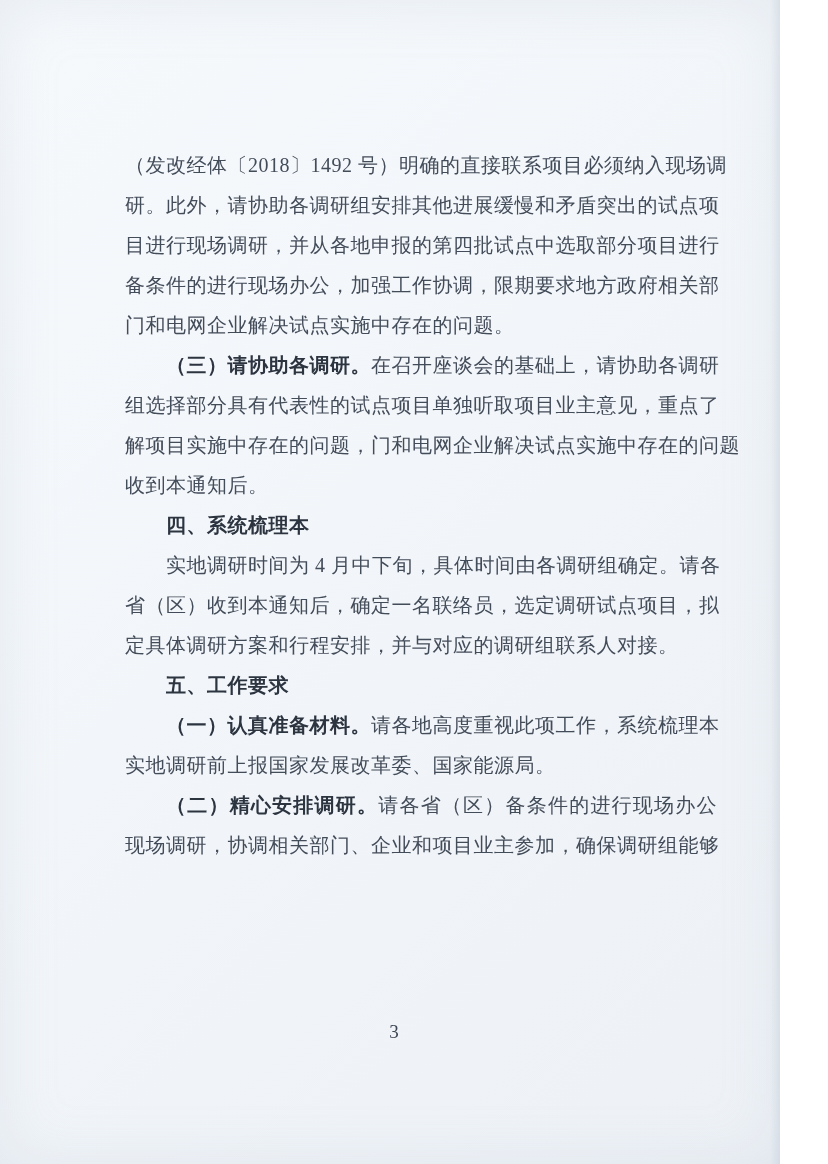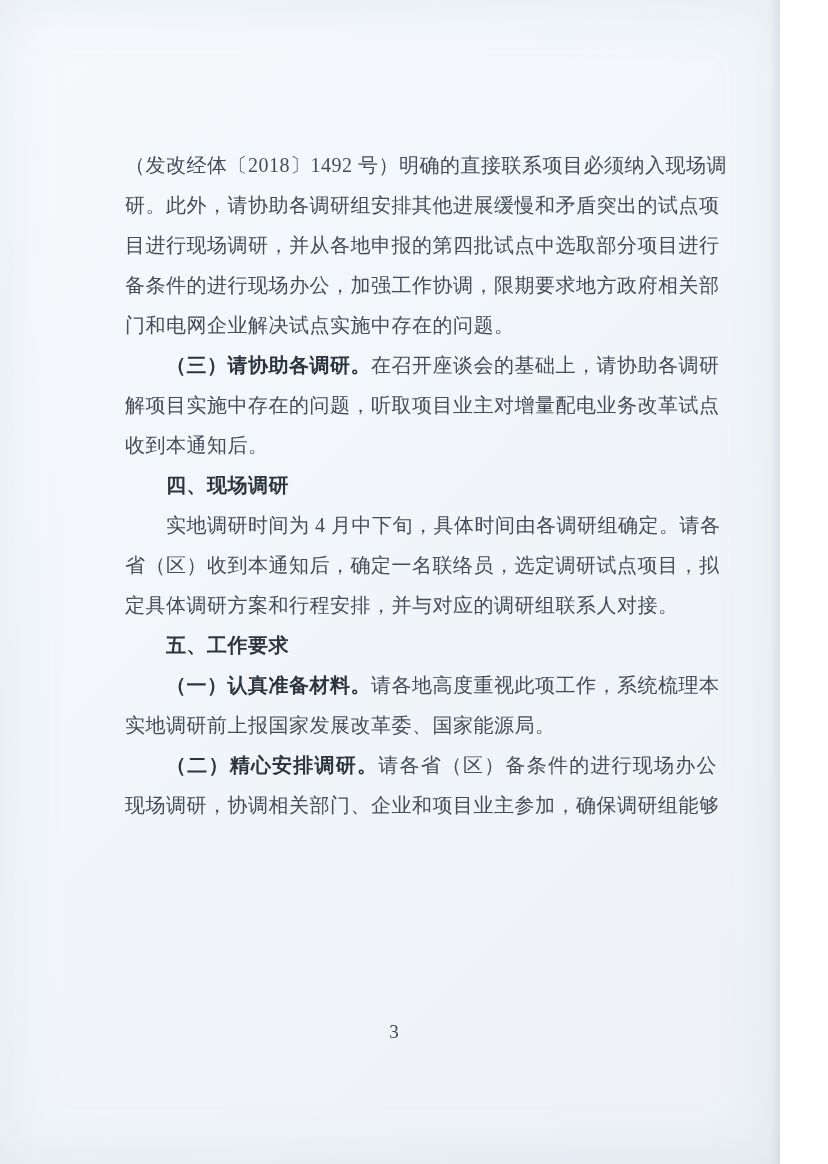--- a/index.html
+++ b/index.html
@@ -77,23 +77,24 @@
 
 <div class="page">
 
   <div class="text-block">
       <div class="line"><span>（发改经体〔2018〕1492 号）明确的直接联系项目必须纳入现场调</span></div>
       <div class="line"><span>研。此外，请协助各调研组安排其他进展缓慢和矛盾突出的试点项</span></div>
       <div class="line"><span>目进行现场调研，并从各地申报的第四批试点中选取部分项目进行</span></div>
       <div class="line"><span>备条件的进行现场办公，加强工作协调，限期要求地方政府相关部</span></div>
       <div class="line end"><span>门和电网企业解决试点实施中存在的问题。</span></div>
       <div class="line indent"><span class="bold-lead">（三）请协助各调研。</span><span>在召开座谈会的基础上，请协助各调研</span></div>
-      <div class="line"><span>解项目实施中存在的问题，听取项目业主对增量配电业务改革试点</span></div>
+      <div class="line"><span>组选择部分具有代表性的试点项目单独听取项目业主意见，重点了</span></div>
+      <div class="line"><span>解项目实施中存在的问题，门和电网企业解决试点实施中存在的问题</span></div>
       <div class="line end"><span>收到本通知后。</span></div>
-      <div class="line indent heading"><span class="bold-lead">四、现场调研</span></div>
+      <div class="line indent heading"><span class="bold-lead">四、系统梳理本</span></div>
       <div class="line indent"><span>实地调研时间为 4 月中下旬，具体时间由各调研组确定。请各</span></div>
       <div class="line"><span>省（区）收到本通知后，确定一名联络员，选定调研试点项目，拟</span></div>
       <div class="line end"><span>定具体调研方案和行程安排，并与对应的调研组联系人对接。</span></div>
       <div class="line indent heading"><span class="bold-lead">五、工作要求</span></div>
       <div class="line indent"><span class="bold-lead">（一）认真准备材料。</span><span>请各地高度重视此项工作，系统梳理本</span></div>
       <div class="line end"><span>实地调研前上报国家发展改革委、国家能源局。</span></div>
       <div class="line indent"><span class="bold-lead">（二）精心安排调研。</span><span>请各省（区）备条件的进行现场办公</span></div>
       <div class="line"><span>现场调研，协调相关部门、企业和项目业主参加，确保调研组能够</span></div>
     </div>
 

